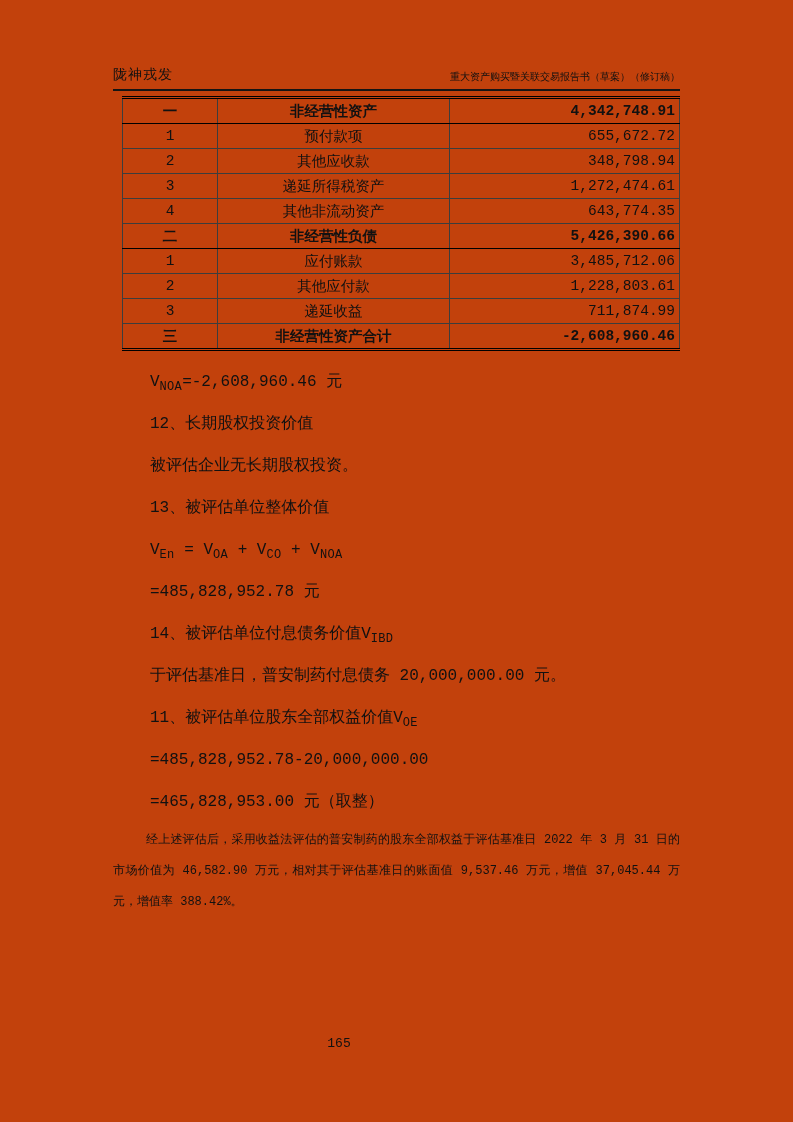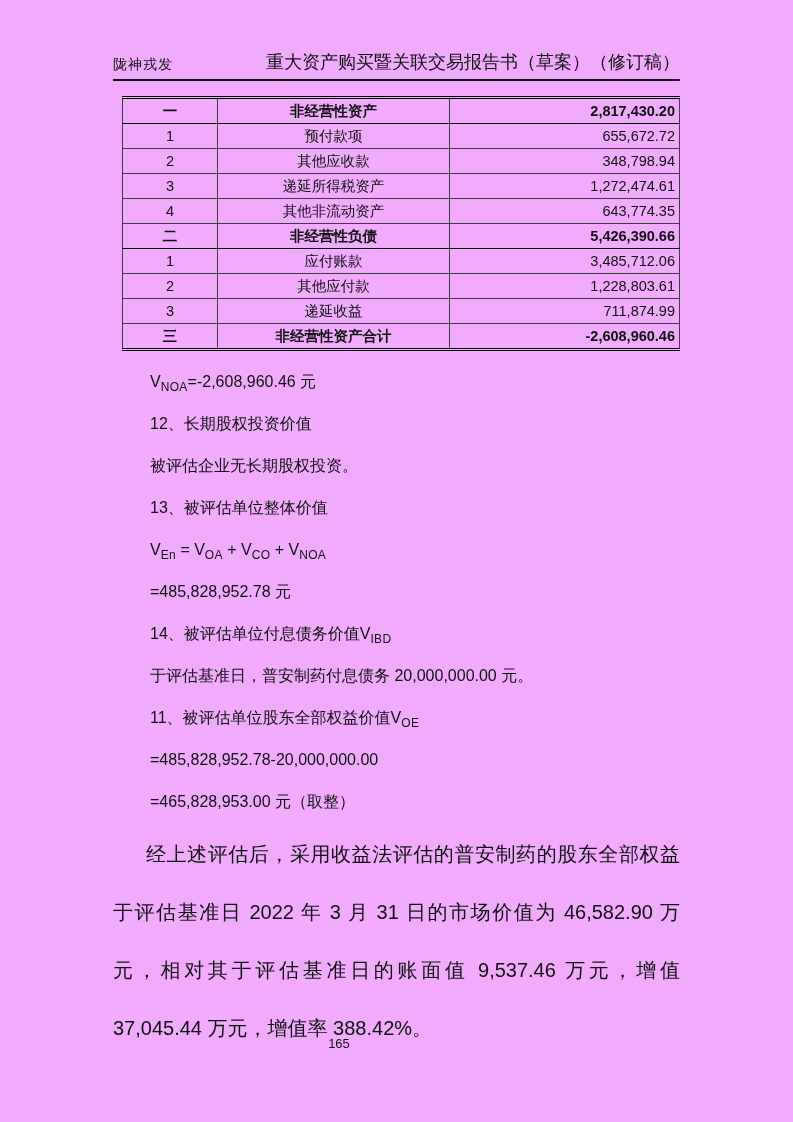--- a/index.html
+++ b/index.html
@@ -1,33 +1,33 @@
 <!DOCTYPE html>
 <html><head>
 <meta charset="utf-8">
 <style>
   html,body{margin:0;padding:0;background:#ffffff;}
   .page{
     position:relative;
     width:793px;height:1122px;
-    background:#f0abfc;
-    font-family:Liberation Sans, sans-serif;
+    background:#c2410c;
+    font-family:Liberation Mono, monospace;
     color:#111;
     overflow:hidden;
   }
   
   .header{
     position:absolute;left:113px;top:50px;width:567px;
     display:flex;justify-content:space-between;align-items:flex-end;
     border-bottom:2px solid #151515;
     padding-bottom:5px;
     font-size:14px;
   }
   .header .hl{letter-spacing:1px;}
-  .header .hr{font-size:18px;}
+  .header .hr{font-size:10px;margin-top:20px;}
   
   .content{position:absolute;left:113px;top:96px;width:567px;}
   table.val{
     border-collapse:collapse;
     margin-left:9px;
     width:557px;
     font-size:14.5px;
     table-layout:fixed;
   }
   table.val{border:1.5px solid #000;border-top:3px double #000;border-bottom:3px double #000;}
@@ -55,22 +55,22 @@
   .bl.first{margin-top:10px;}
   sub{
     font-size:12px;
     line-height:0;
     vertical-align:baseline;
     position:relative;top:4px;
     letter-spacing:.3px;
   }
   .para{
     margin-top:2px;
-    font-size:20px;
-    line-height:58px;
+    font-size:12px;
+    line-height:31px;
     text-align:justify;
     text-indent:33px;
   }
   
   .footer{
     position:absolute;left:0;top:1036px;width:678px;
     text-align:center;font-size:13px;
   }
 </style>
 </head>
@@ -88,21 +88,21 @@
     <table class="val">
       <colgroup>
           <col class="c-no">
           <col class="c-item">
           <col class="c-val">
         </colgroup>
       <tbody>
         <tr class="sec">
           <td class="no">一</td>
           <td class="item">非经营性资产</td>
-          <td class="valc">2,817,430.20</td>
+          <td class="valc">4,342,748.91</td>
         </tr>
         <tr>
           <td class="no">1</td>
           <td class="item">预付款项</td>
           <td class="valc">655,672.72</td>
         </tr>
         <tr>
           <td class="no">2</td>
           <td class="item">其他应收款</td>
           <td class="valc">348,798.94</td>

